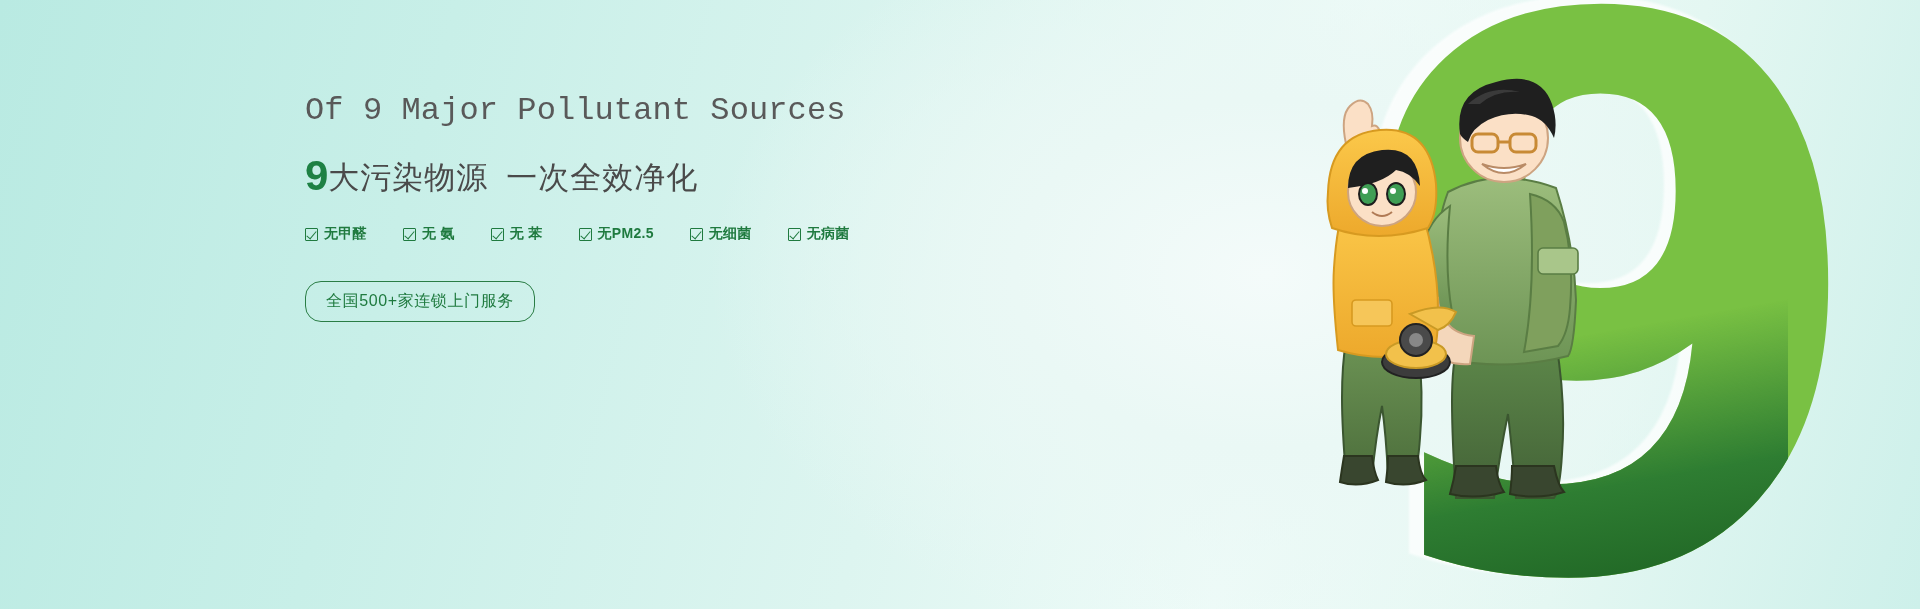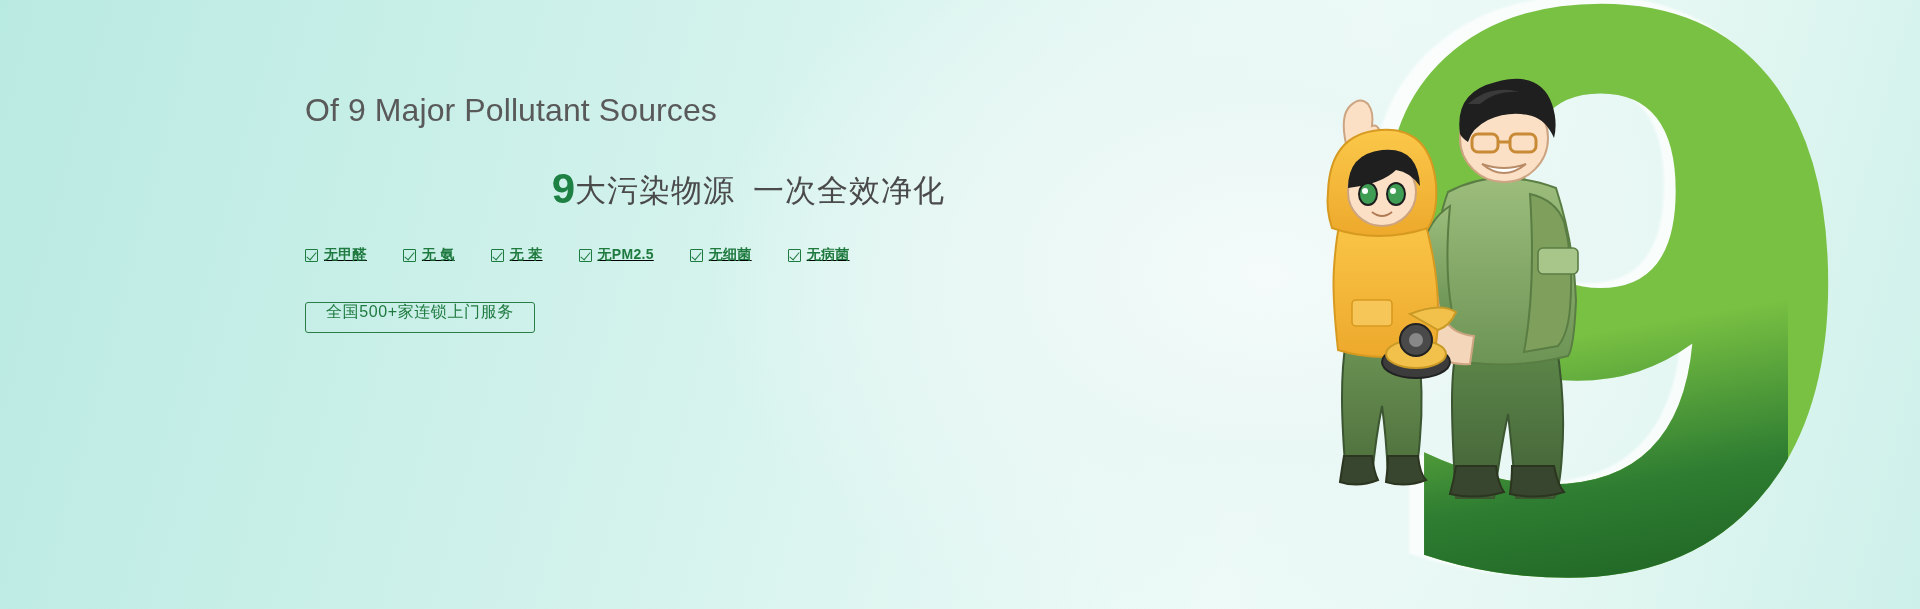--- a/index.html
+++ b/index.html
@@ -28,48 +28,46 @@
   }
 
   .headline{
     font-size:32px;
     line-height:41px;
     color:#595959;
     font-weight:400;
     letter-spacing:.1px;
     white-space:nowrap;
   }
-  .headline .l2{ display:block; }
+  .headline .l2{ display:block;font-family:Liberation Mono, monospace; }
 
   .subhead{
-    margin-top:35px;
+    margin-top:22px;
     white-space:nowrap;
     color:#4a4a4a;
     font-size:31px;
     font-weight:500;
     letter-spacing:1px;
     line-height:46px;
-    text-align:right;
   }
   .subhead .nine{
     color:#1e8144;
     font-size:42px;
     font-weight:700;
     vertical-align:-2px;
     letter-spacing:0;
   }
   .subhead .gap{ display:inline-block; width:18px; }
 
   
   .features{
-    margin-top:32px;
+    margin-top:24px;
     display:flex;
     align-items:center;
     white-space:nowrap;
-    text-decoration:underline;
   }
   .feature{
     display:flex;
     align-items:center;
     margin-right:36px;
     color:#1f7a3f;
     font-size:14px;
     font-weight:700;
     letter-spacing:.3px;
   }
@@ -90,22 +88,22 @@
     border-right:1.6px solid #1f7a3f;
     border-bottom:1.6px solid #1f7a3f;
     transform:rotate(40deg);
   }
 
   
   .cta{
     margin-top:38px;
     display:inline-block;
     border:1.5px solid #2a7d45;
-    border-radius:3px;
-    padding:1px 20px 12px;
+    border-radius:16px;
+    padding:11px 20px 12px;
     color:#1f7a3f;
     font-size:16px;
     font-weight:500;
     letter-spacing:.6px;
     background:transparent;
     cursor:pointer;
     line-height:1;
   }
 
   

